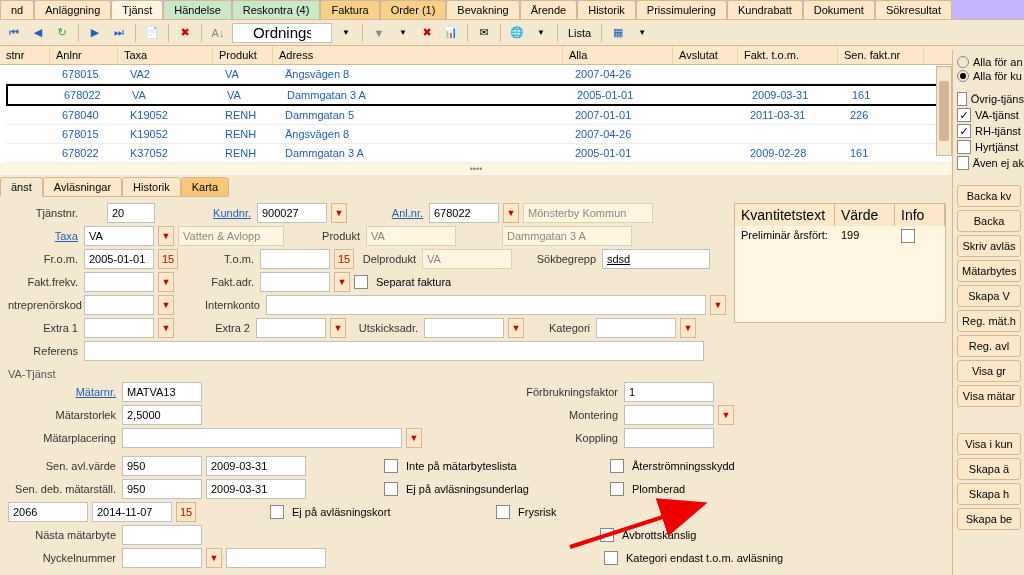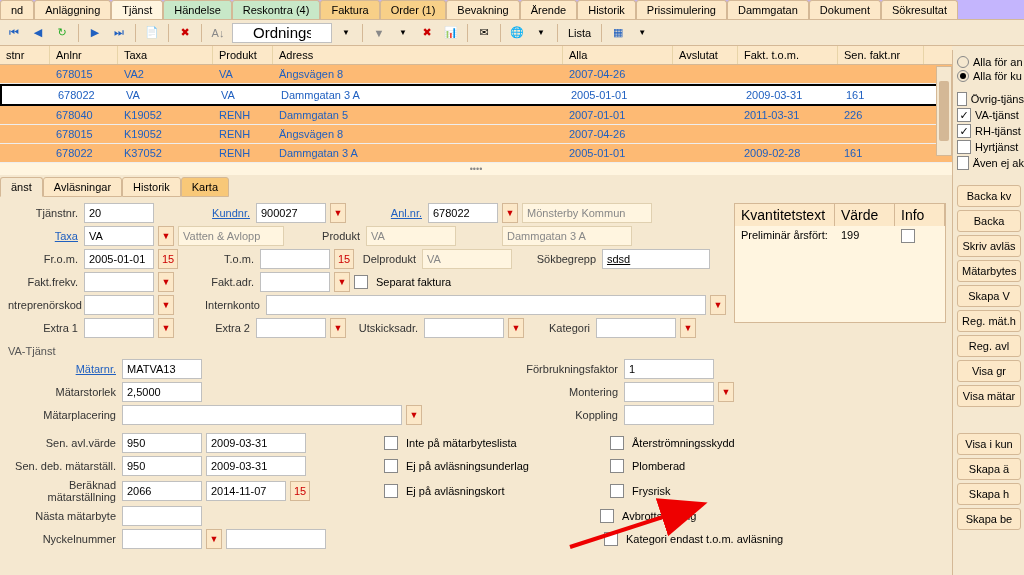--- a/index.html
+++ b/index.html
@@ -9,21 +9,21 @@
 .tab.active { background: #fff5e0; }
 .tab.green { background: #c8e8c8; }
 .tab.orange { background: #f8d088; }
 .toolbar { display: flex; align-items: center; padding: 2px 4px; background: #f5e8d0; border-bottom: 1px solid #d4b896; gap: 4px; height: 26px; }
 .tb-btn { width: 20px; height: 20px; display: inline-flex; align-items: center; justify-content: center; cursor: pointer; }
 .tb-sep { width: 1px; height: 18px; background: #d4b896; margin: 0 2px; }
 .tb-input { height: 20px; border: 1px solid #c0c0c0; padding: 0 20px; font-size: 15px; width: 100px; }
 .grid { background: #fff5e0; }
 .grid-header { display: flex; background: #fce8c8; border-bottom: 1px solid #d4b896; }
 .gh-cell { padding: 3px 6px; border-right: 1px solid #e8d4a8; font-size: 11px; }
-.grid-body { background: #fdba74; }
+.grid-body { background: #ffffff; padding-left: 6px; }
 .grid-row { display: flex; border-bottom: 1px solid #eee; }
 .grid-row.selected { background: #fff; border: 2px solid #000; }
 .gd-cell { padding: 3px 6px; font-size: 11px; color: #2060c0; }
 .grid-dots { text-align: center; color: #888; font-size: 9px; padding: 1px; }
 .sub-tabs { display: flex; margin-top: 2px; }
 .sub-tab { padding: 3px 10px; border: 1px solid #d4b896; background: #fce8c8; border-radius: 3px 3px 0 0; margin-right: 0; cursor: pointer; font-size: 11px; }
 .sub-tab.active { background: #f5e8d0; border-bottom: 1px solid #f5e8d0; }
 .sub-tab.orange { background: #f8c878; }
 .form-area { padding: 6px 8px; background: #f5e8d0; position: relative; }
 .form-row { display: flex; align-items: center; margin-bottom: 3px; gap: 4px; }
@@ -57,21 +57,21 @@
     <div class="tab ">Anläggning</div>
     <div class="tab active">Tjänst</div>
     <div class="tab green">Händelse</div>
     <div class="tab green">Reskontra (4)</div>
     <div class="tab orange">Faktura</div>
     <div class="tab orange">Order (1)</div>
     <div class="tab ">Bevakning</div>
     <div class="tab ">Ärende</div>
     <div class="tab ">Historik</div>
     <div class="tab ">Prissimulering</div>
-    <div class="tab ">Dammgatan</div>
+    <div class="tab ">Kundrabatt</div>
     <div class="tab ">Dokument</div>
     <div class="tab ">Sökresultat</div>
   </div>
 
 <div class="toolbar">
   <span class="tb-btn" style="color:#2060c0">⏮</span>
   <span class="tb-btn" style="color:#2060c0">◀</span>
   <span class="tb-btn" style="color:#2a2">↻</span>
   <span class="tb-sep"></span>
   <span class="tb-btn" style="color:#2060c0">▶</span>
@@ -184,21 +184,21 @@
     <div class="sub-tab">Historik</div>
     <div class="sub-tab orange">Karta</div>
   </div>
 
 <div class="form-area" style="width:952px;">
   <div style="display:flex; gap:8px;">
     <div style="flex:1;">
 
       <div class="form-row">
         <span class="lbl" style="width:72px">Tjänstnr.</span>
-        <input class="inp" style="width: 70px;" value="20">
+        <input class="inp" style="width: 48px; margin-left: 23px;" value="20">
         <span style="width:40px"></span>
         <span class="lbl lbl-link" style="width:50px">Kundnr.</span>
         <input class="inp" style="width: 70px;" value="900027">
         <span class="dd-btn">▼</span>
         <span style="width:30px"></span>
         <span class="lbl lbl-link" style="width:40px">Anl.nr.</span>
         <input class="inp" style="width: 70px;" value="678022">
         <span class="dd-btn">▼</span>
         <input class="inp inp-ro" style="width: 130px;" readonly="" value="Mönsterby Kommun">
       </div>
@@ -262,20 +262,24 @@
         <span class="dd-btn">▼</span>
         <span class="lbl" style="width:70px">Utskicksadr.</span>
         <input class="inp" style="width: 80px;">
         <span class="dd-btn">▼</span>
         <span style="width:10px"></span>
         <span class="lbl" style="width:50px">Kategori</span>
         <input class="inp" style="width: 80px;">
         <span class="dd-btn">▼</span>
       </div>
 
+      <div class="form-row">
+        <span class="lbl" style="width:72px">Referens</span>
+        <input class="inp" style="width: 620px;">
+      </div>
     </div>
 
     <div class="kv-grid" style="width:220px; height:120px;">
       <div class="kv-header">
         <div class="kv-h" style="width:100px">Kvantitetstext</div>
         <div class="kv-h" style="width:60px">Värde</div>
         <div class="kv-h" style="width:50px">Info</div>
       </div>
       <div class="kv-row">
         <div class="kv-c" style="width:100px">Preliminär årsfört:</div>
@@ -324,21 +328,20 @@
       <span class="lbl" style="width:110px">Sen. deb. mätarställ.</span>
       <input class="inp" style="width: 80px;" value="950">
       <input class="inp" style="width: 100px;" value="2009-03-31">
       <span style="width:70px"></span>
       <span class="chk"></span>
       <span style="width:200px">Ej på avläsningsunderlag</span>
       <span class="chk"></span>
       <span>Plomberad</span>
     </div>
     <div class="form-row">
-      <span class="lbl" style="width:110px">Beräknad mätarställning</span>
       <input class="inp" style="width: 80px;" value="2066">
       <input class="inp" style="width: 80px;" value="2014-11-07">
       <span class="cal-btn">15</span>
       <span style="width:66px"></span>
       <span class="chk"></span>
       <span style="width:200px">Ej på avläsningskort</span>
       <span class="chk"></span>
       <span>Frysrisk</span>
     </div>
     <div class="form-row">

